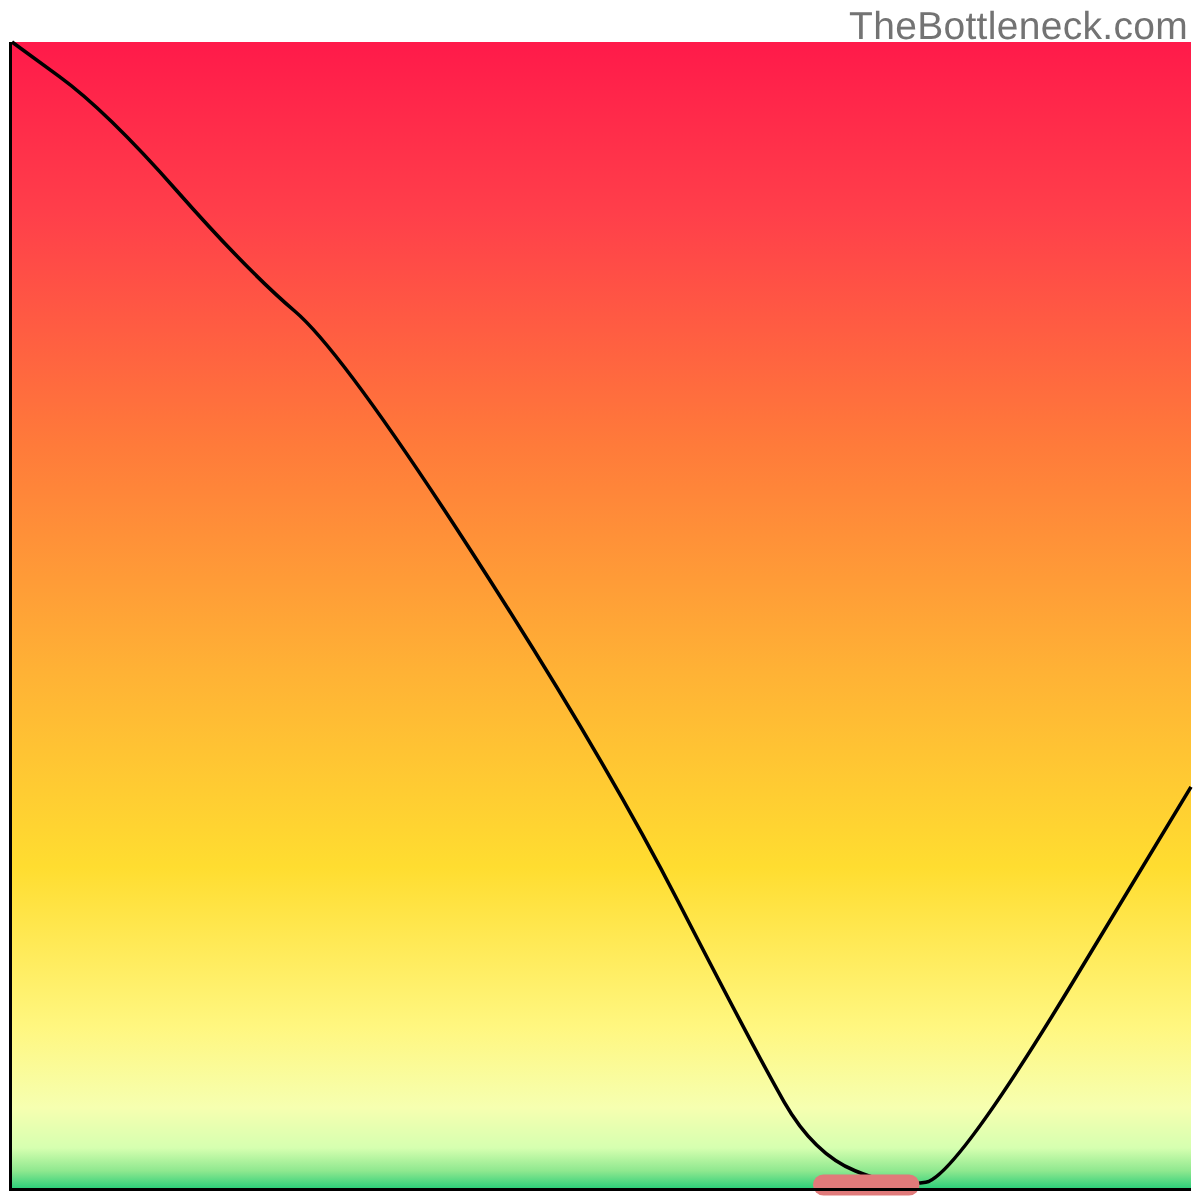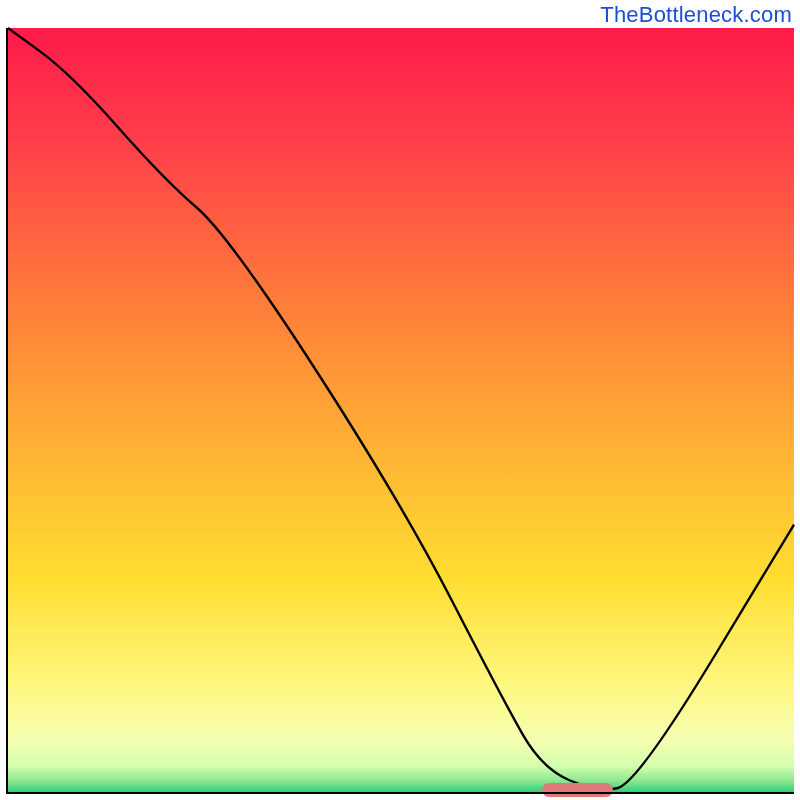--- a/index.html
+++ b/index.html
@@ -13,23 +13,23 @@
   }
   .frame {
     position: relative;
     width: 800px;
     height: 800px;
   }
   .watermark {
     position: absolute;
     top: 2px;
     right: 8px;
-    font-size: 22px;
+    font-size: 26px;
     font-weight: 500;
-    color: #1d4ed8;
+    color: #737373;
     letter-spacing: 0.2px;
     z-index: 20;
   }
   .plot-border {
     position: absolute;
     left: 6px;
     top: 28px;
     width: 788px;
     height: 766px;
     border: 2px solid #000000;

